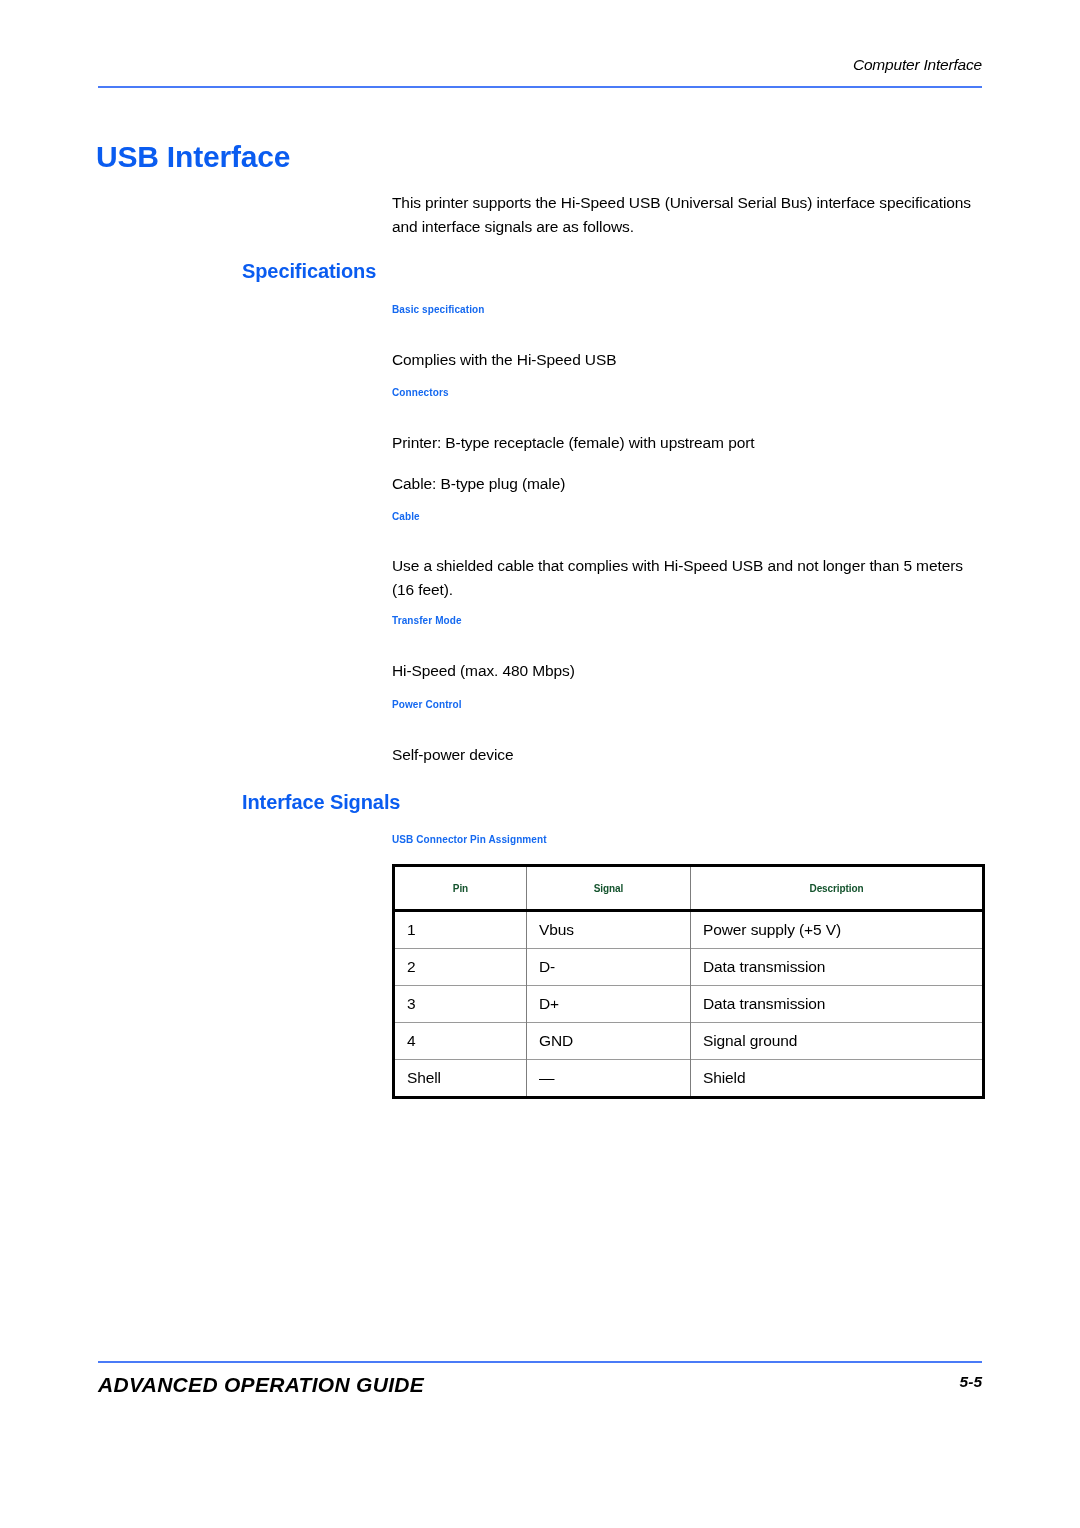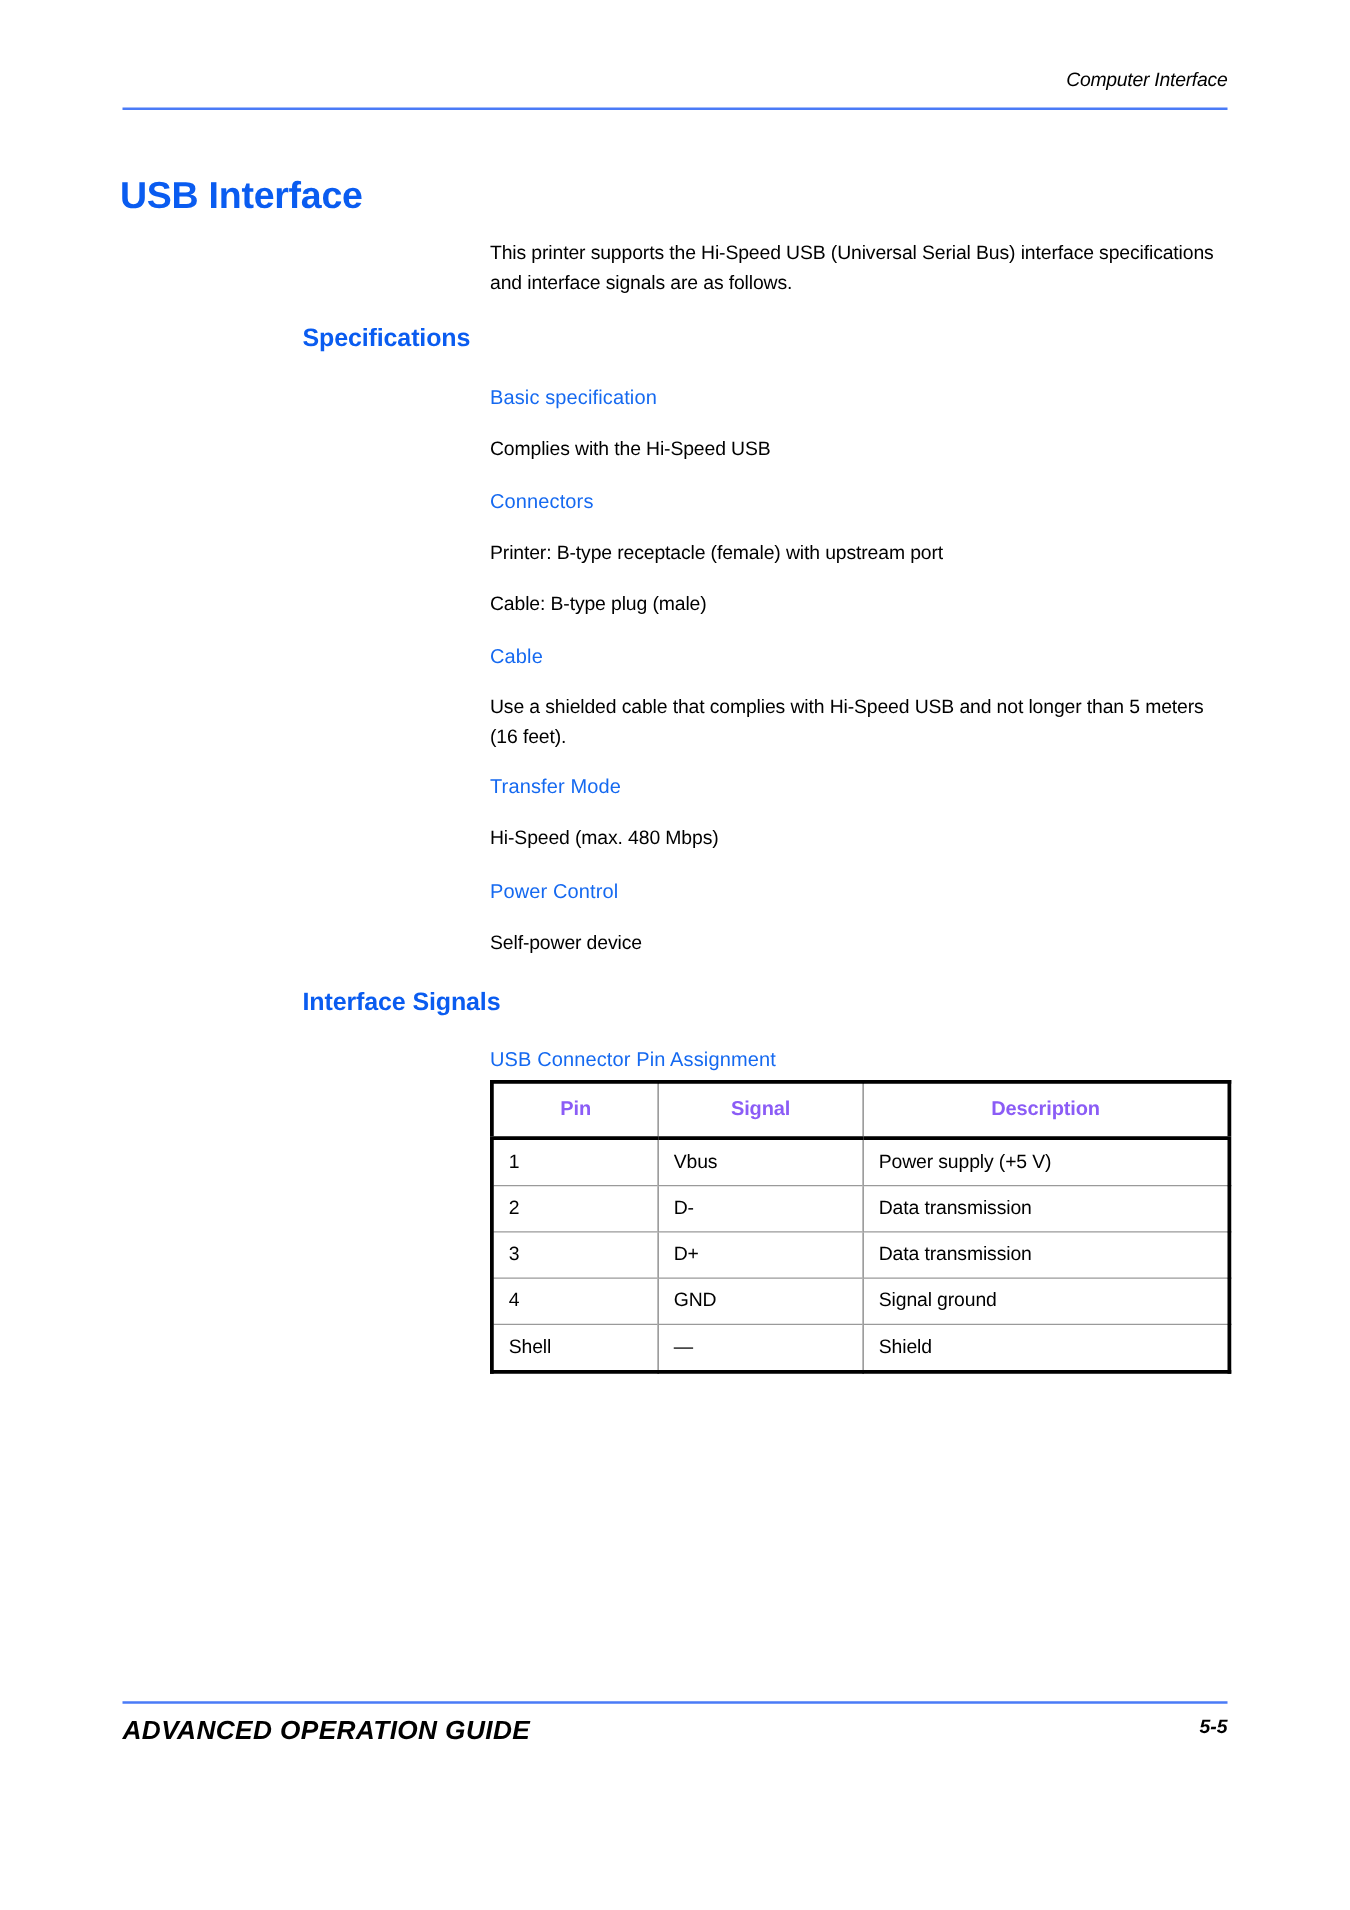--- a/index.html
+++ b/index.html
@@ -72,22 +72,22 @@
     letter-spacing: -0.1px;
     white-space: nowrap;
     margin-left: 48px;
   }
   #h-specifications { top: 243px; }
   #h-interface-signals { top: 774px; }
 
   .sub-head {
     position: absolute;
     left: 392px;
-    font-size: 16px;
-    font-weight: normal;
+    font-size: 10px;
+    font-weight: bold;
     color: #1569f0;
     letter-spacing: 0.1px;
     white-space: nowrap;
   }
 
   .body-text {
     position: absolute;
     left: 392px;
     font-size: 15.5px;
     font-weight: 400;
@@ -130,22 +130,22 @@
     vertical-align: middle;
     font-size: 15.5px;
     font-weight: 400;
     letter-spacing: -0.1px;
   }
   .pin-table thead th {
     border-bottom: 3px solid #000000;
     height: 42px;
     text-align: center;
     font-weight: bold;
-    font-size: 16px;
-    color: #8b5cf6;
+    font-size: 10px;
+    color: #14532d;
   }
   .pin-table tbody tr + tr td {
     border-top: 1px solid #9a9a9a;
   }
   .pin-table tbody td {
     text-align: left;
     padding-left: 12px;
     color: #000000;
   }
   .col-pin  { width: 133px; }

